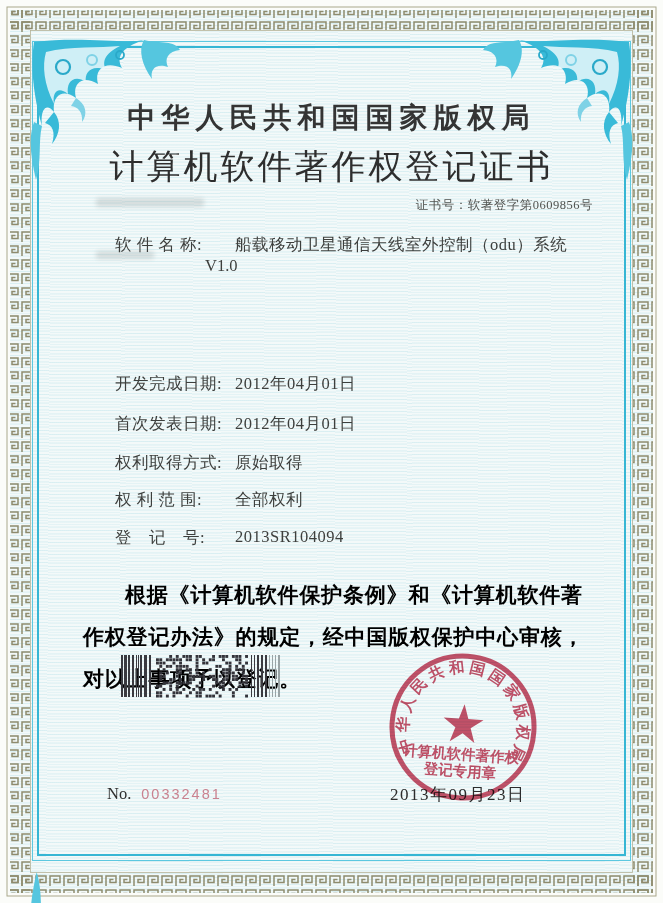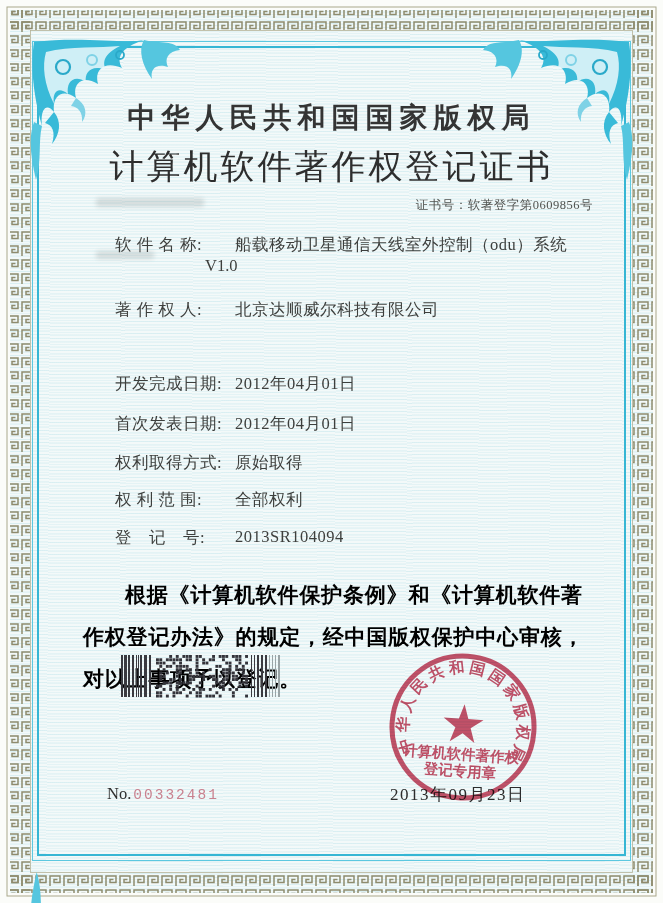--- a/index.html
+++ b/index.html
@@ -58,22 +58,22 @@
                font-size:21px; line-height:42px; text-indent:2em;
                letter-spacing:0.8px; color:#000000;font-weight:bold; }
 
   .smudge { position:absolute; background:rgba(148,158,158,0.30); filter:blur(2px); border-radius:3px; }
   .smu1 { left:96px; top:198px; width:108px; height:9px; }
   .smu2 { left:96px; top:251px; width:58px;  height:8px; }
 
   .barcode-wrap { position:absolute; left:119px; top:654px; }
 
   .serial { position:absolute; left:107px; top:784px; font-size:16.5px; color:#2f2f2f; }
-  .serial .num { font-family:Liberation Mono, monospace;
-                 font-size:14.5px; color:#c9818f; letter-spacing:2px; margin-left:2px; }
+  .serial .num { font-family:Liberation Sans, sans-serif;
+                 font-size:14.5px; color:#c9818f; letter-spacing:2px; margin-left:10px; }
 
   .issue-date { position:absolute; left:390px; top:783px; font-size:17px; color:#2c2c2c;
                 letter-spacing:1.5px; z-index:1; }
 
   .stamp { position:absolute; left:386px; top:650px; width:154px; height:154px;
            z-index:2; opacity:0.88; mix-blend-mode:multiply; }
 </style>
 </head>
 <body>
 
@@ -132,24 +132,20 @@
     <div class="cert-title">计算机软件著作权登记证书</div>
 
     <div class="cert-no"><span>证书号：</span><span>软著登字第0609856号</span></div>
 
     <div class="row r0">
       <span class="lbl">软 件 名 称:</span>
       <span class="val">船载移动卫星通信天线室外控制（odu）系统</span>
     </div>
     <div class="r0b">V1.0</div>
 
-    <div class="row r1">
-      <span class="lbl">著 作 权 人:</span>
-      <span class="val">北京达顺威尔科技有限公司</span>
-    </div>
     <div class="row r2">
       <span class="lbl">开发完成日期:</span>
       <span class="val">2012年04月01日</span>
     </div>
     <div class="row r3">
       <span class="lbl">首次发表日期:</span>
       <span class="val">2012年04月01日</span>
     </div>
     <div class="row r5">
       <span class="lbl">权 利 范 围:</span>

